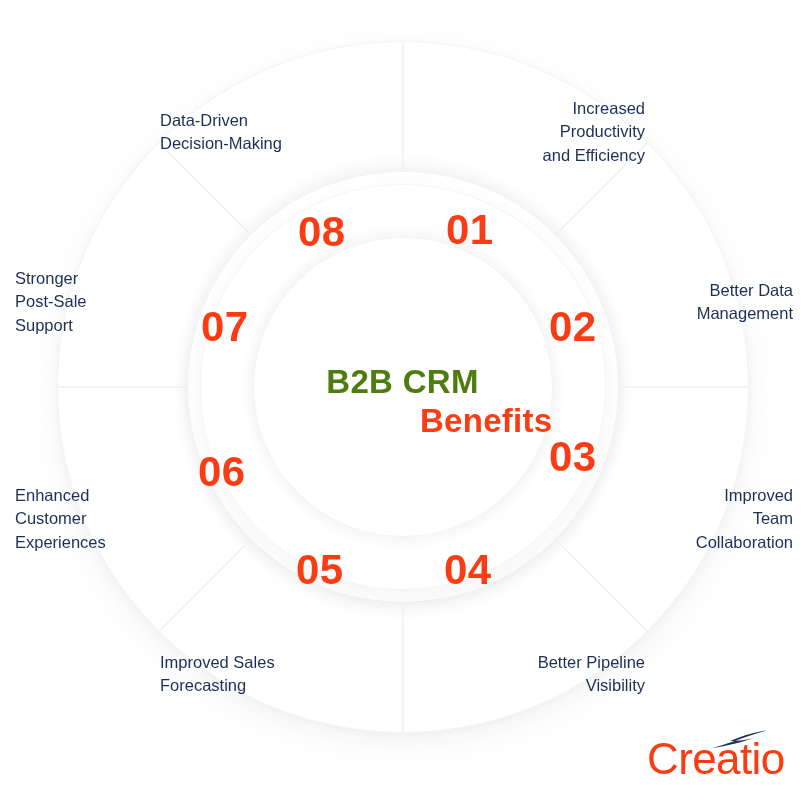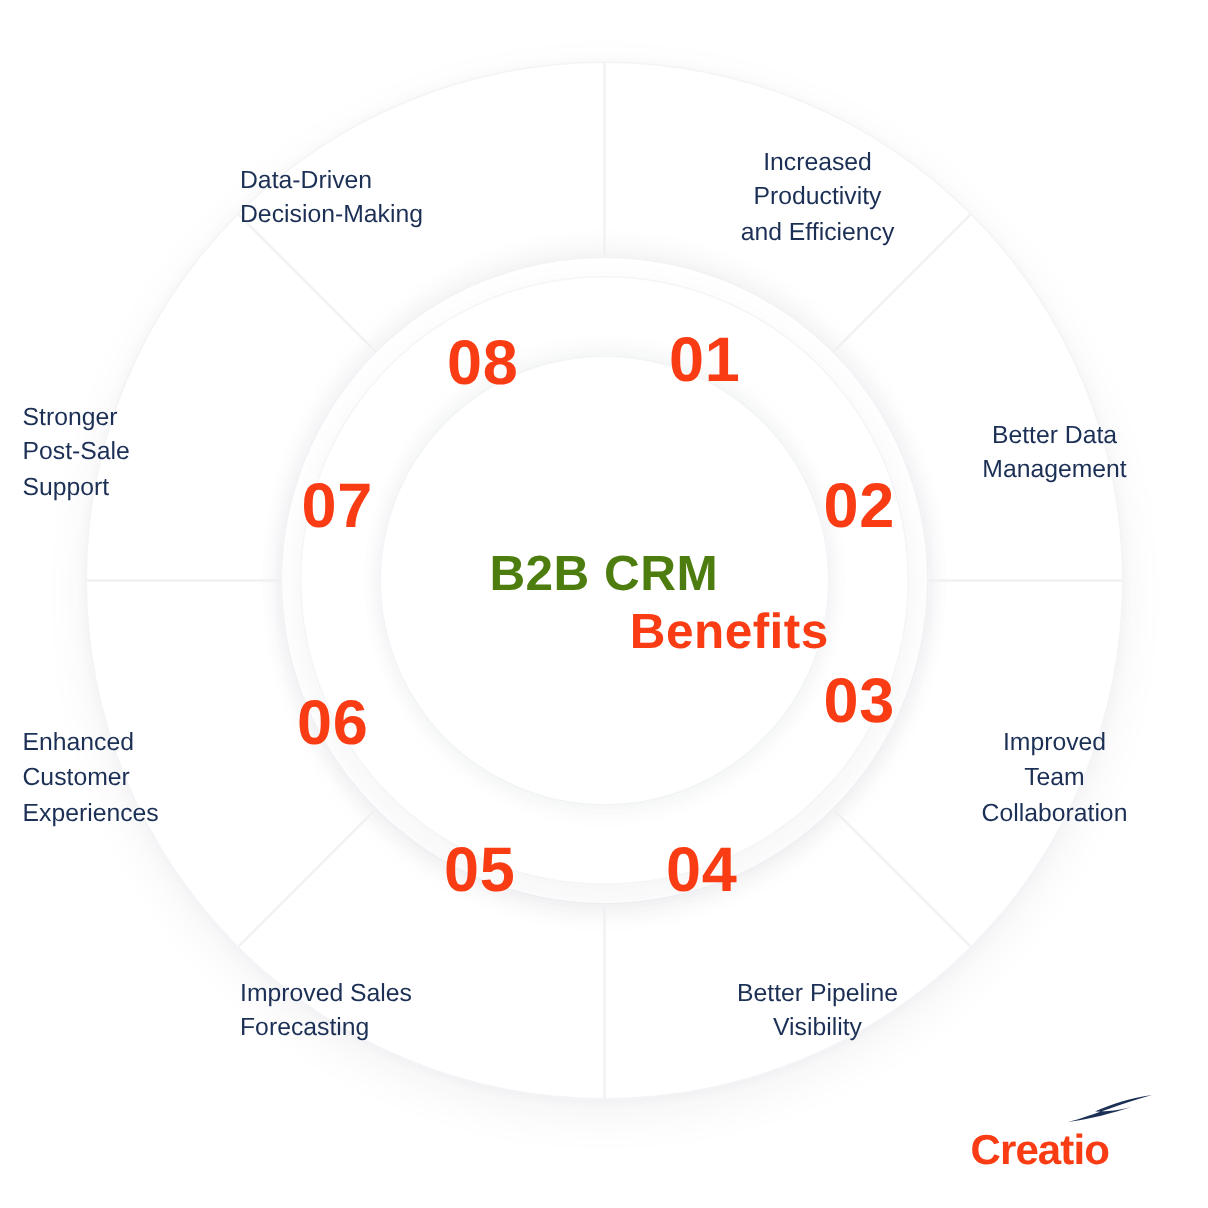--- a/index.html
+++ b/index.html
@@ -114,48 +114,47 @@
 
   
   .num {
     position: absolute;
     font-size: 42px;
     font-weight: 700;
     color: #fa3c14;
     letter-spacing: 0.5px;
     line-height: 1;
     white-space: nowrap;
-    margin-top: 10px;
   }
 
   
   .label {
     position: absolute;
     font-size: 16.5px;
     color: #1c3055;
     line-height: 1.42;
     white-space: pre-line;
   }
   .label.align-right { text-align: left; }
-  .label.align-left  { text-align: center; }
+  .label.align-left  { text-align: right; }
 
   
   .logo {
     position: absolute;
     right: 28px;
     bottom: 24px;
     width: 130px;
     height: 52px;
   }
   .logo .wordmark {
     position: absolute;
     left: 0;
     bottom: 0;
-    font-size: 28px;
-    font-weight: 700;
+    font-size: 44px;
+    font-weight: 400;
     color: #fa3c14;
     letter-spacing: -0.6px;
     line-height: 1;
   }
   .logo .swoosh {
     position: absolute;
     right: 6px;
     top: 0;
   }
 </style>

